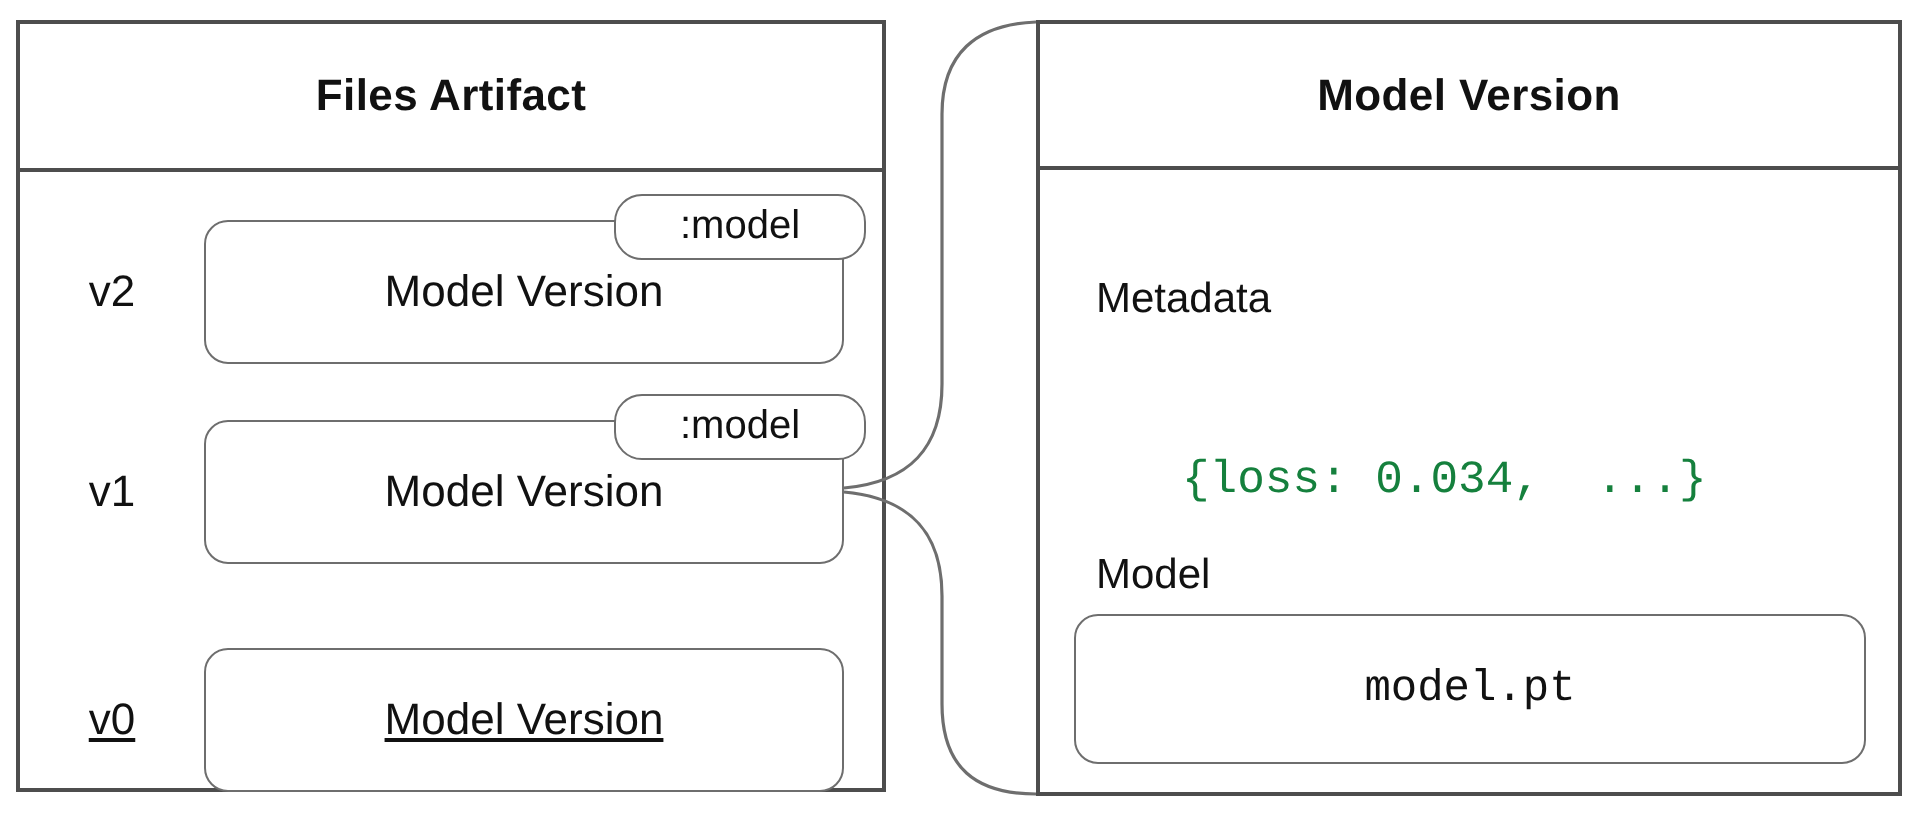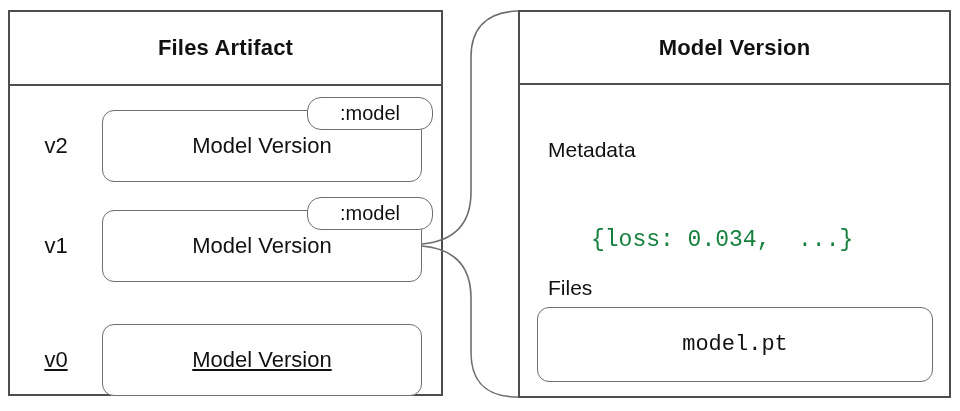--- a/index.html
+++ b/index.html
@@ -156,18 +156,18 @@
     <path d="M 422 246 C 455 249 471 266 471 298 L 471 352 C 471 384 488 397 518 397" fill="none" stroke="#6e6e6e" stroke-width="1.6"></path>
   </svg>
 
   <section class="panel panel-right">
     <header class="panel-header">Model Version</header>
 
     <h3 class="section-heading heading-metadata">Metadata</h3>
 
     <div class="code-line">{loss: 0.034,  ...}</div>
 
-    <h3 class="section-heading heading-files">Files</h3>
+    <h3 class="section-heading heading-files">Model</h3>
 
     <div class="filebox">model.pt</div>
   </section>
 
 </div>
 
 </body></html>

